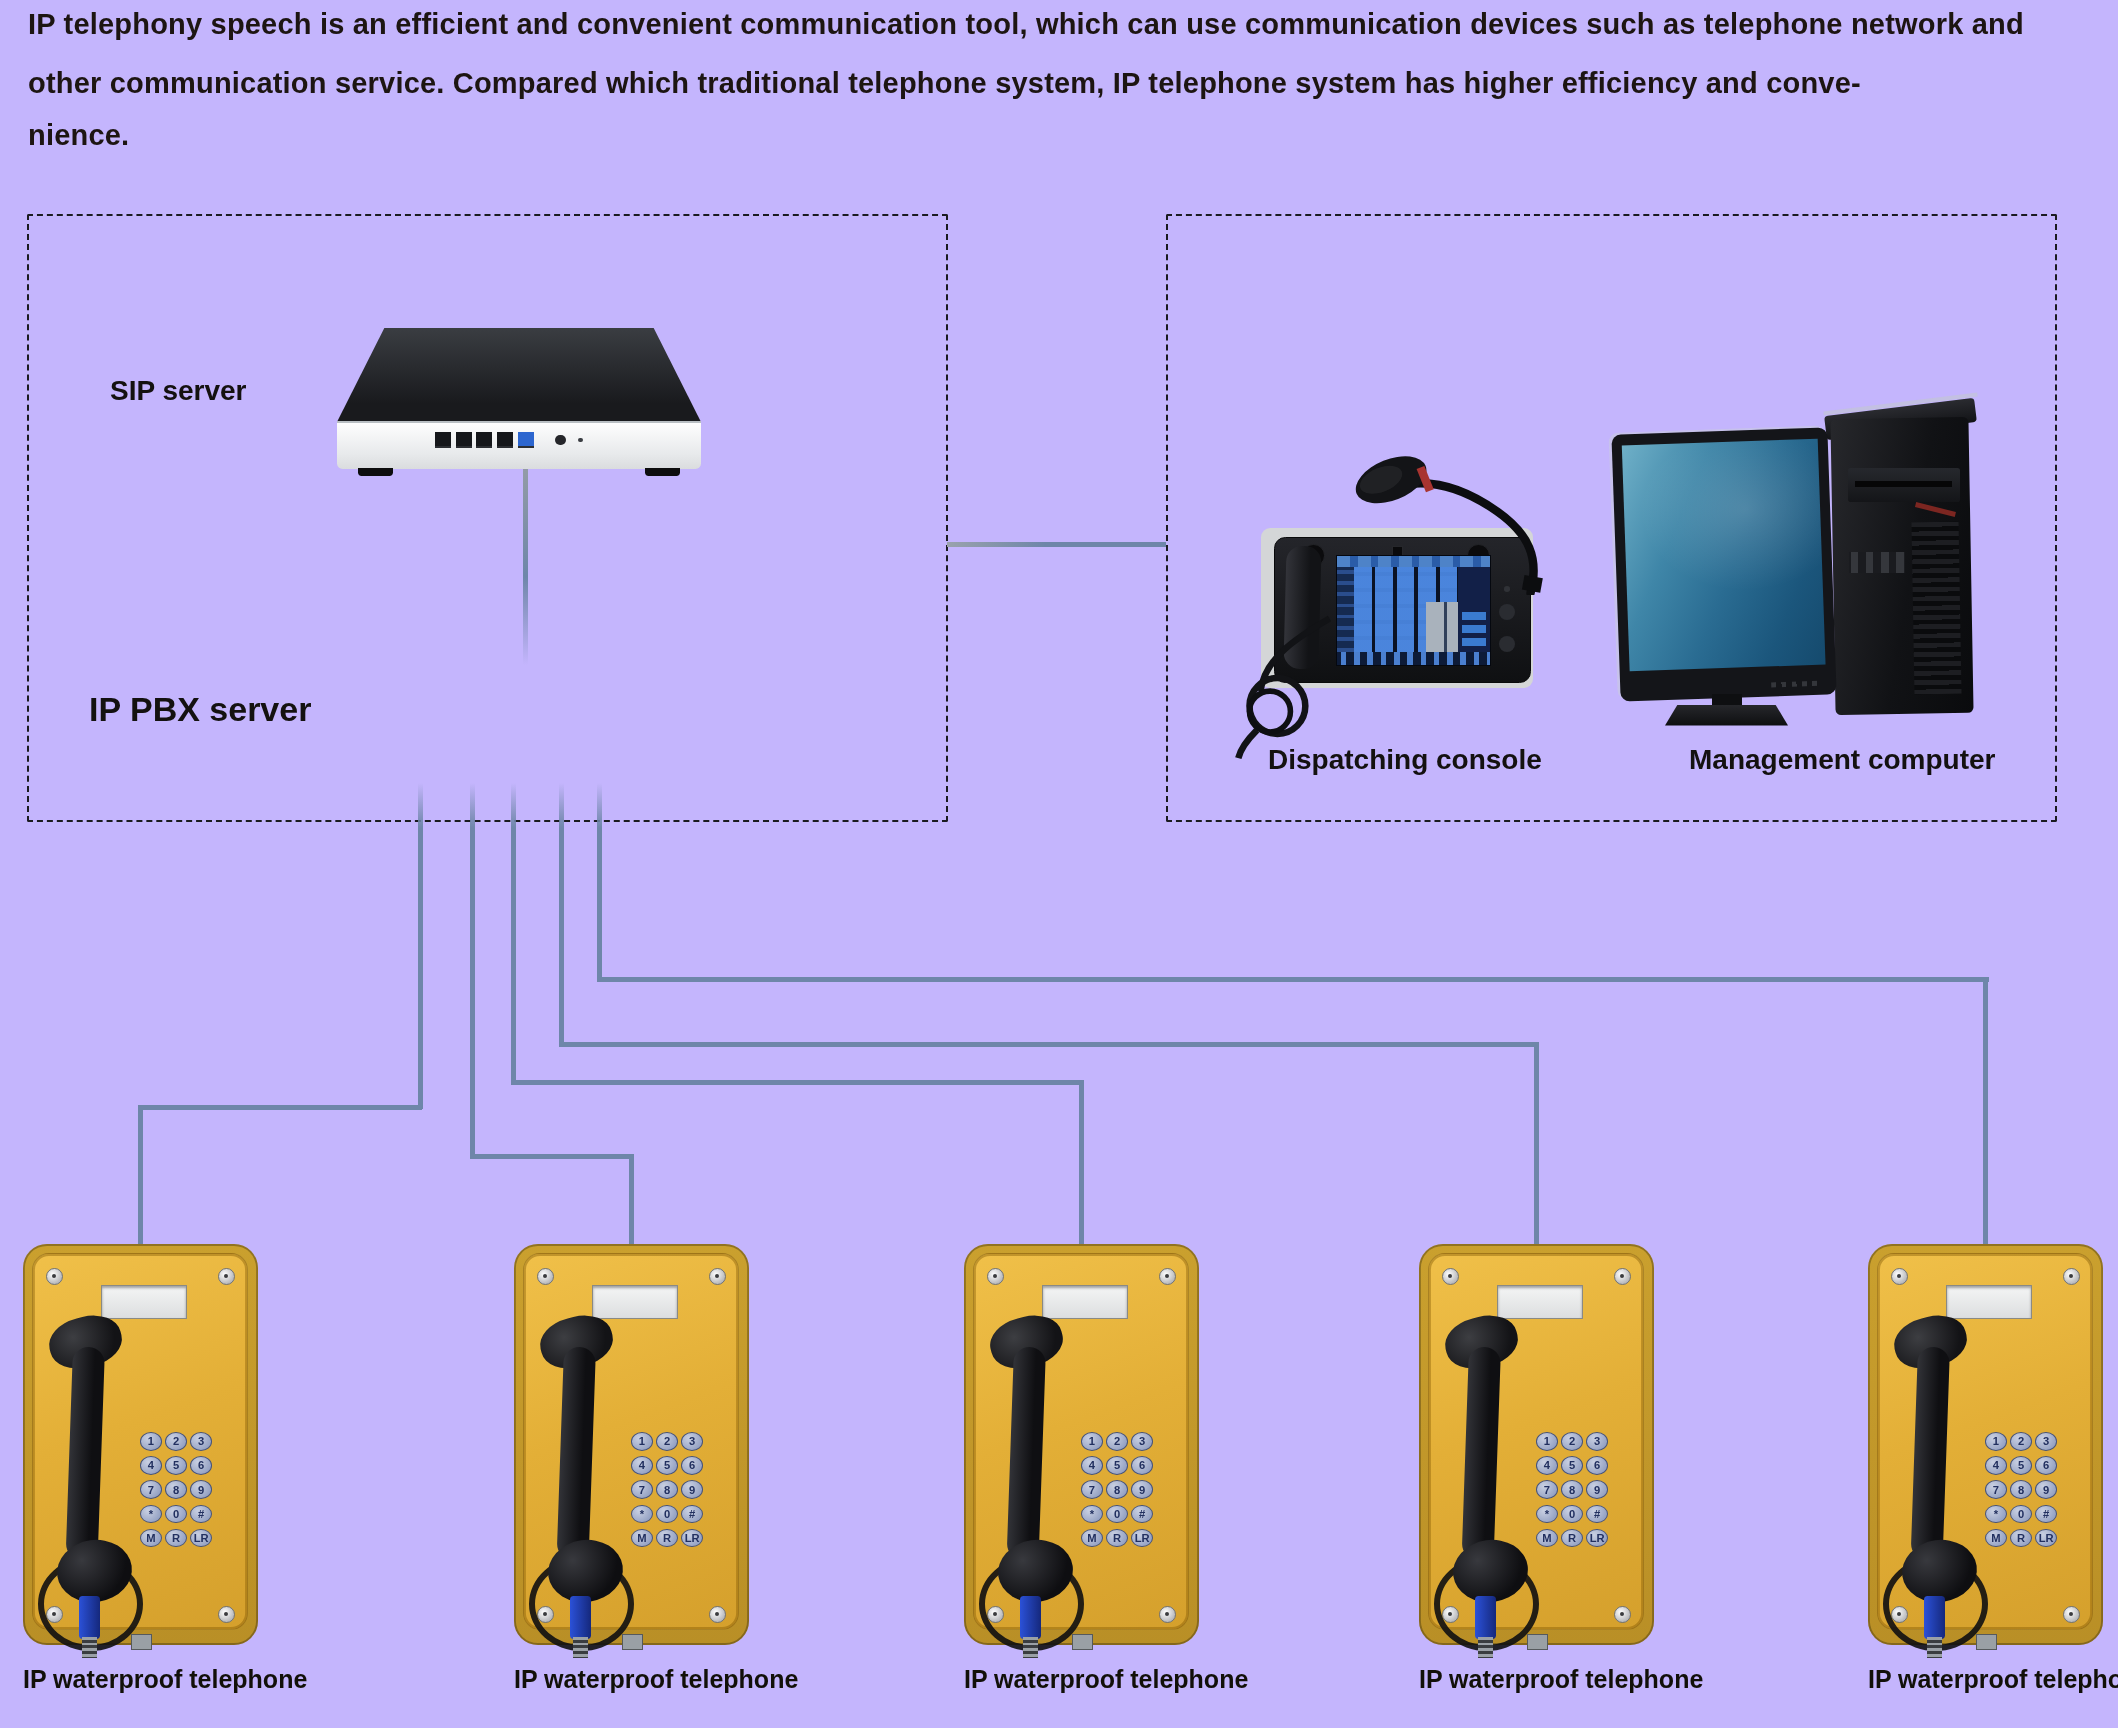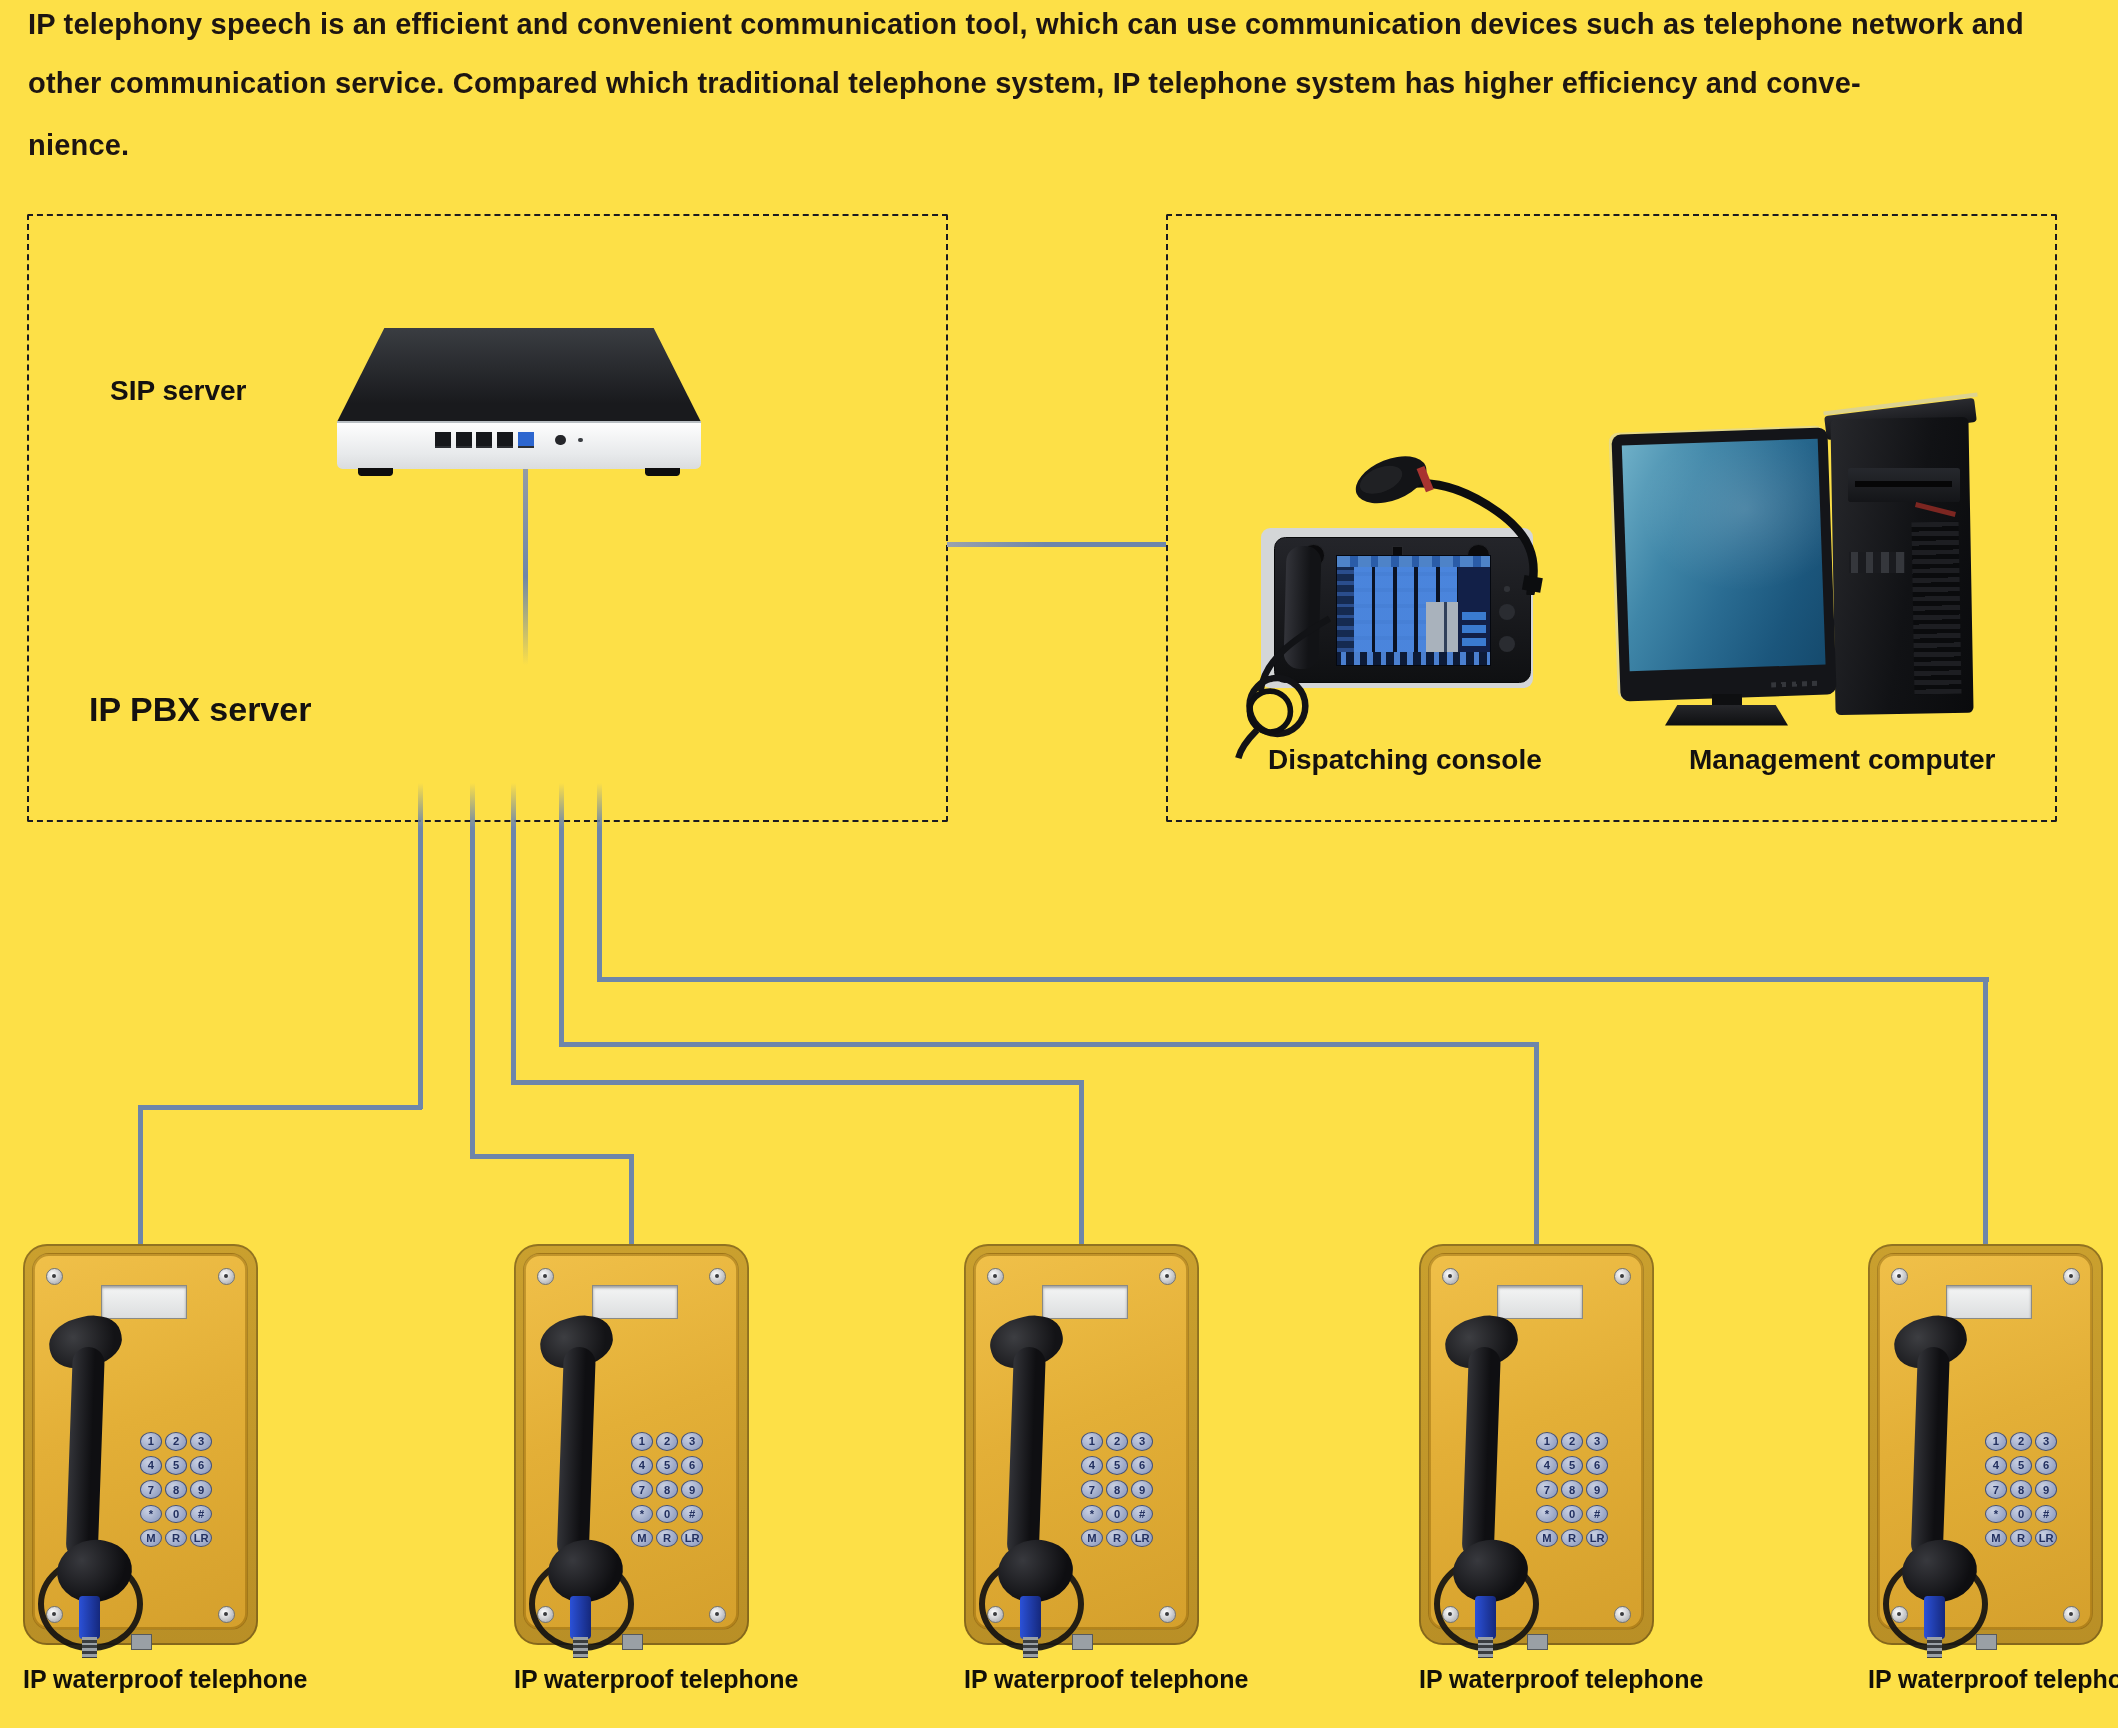--- a/index.html
+++ b/index.html
@@ -1,23 +1,23 @@
 <!DOCTYPE html>
 <html style="font-size:15px"><head>
 <meta charset="utf-8">
 <style>
   html,body{margin:0;padding:0;background:#000;}
-  .screen{position:relative;width:2119px;height:1728px;background:#fde047;overflow:hidden;
+  .screen{position:relative;width:2119px;height:1728px;background:#c4b5fd;overflow:hidden;
           font-family:"Liberation Sans",sans-serif;}
   
   .intro-line{position:absolute;left:28px;width:2070px;color:#1d1512;font-size:29px;
               font-weight:700;letter-spacing:0.2px;white-space:nowrap;}
   .intro-line.l1{top:7.5px;}
   .intro-line.l2{top:67px;}
-  .intro-line.l3{top:129px;}
+  .intro-line.l3{top:119px;}
   
   .dash-box{position:absolute;border:2.8px dashed #1b1b20;border-radius:1.9px;}
   .box-mgmt{left:27px;top:214px;width:917px;height:604px;}
   .box-disp{left:1166px;top:214px;width:887px;height:604px;}
   
   .ghost-label{position:absolute;color:#141110;font-weight:700;white-space:nowrap;}
   .lbl-sip{left:110px;top:375px;font-size:28px;}
   .lbl-pbx{left:89px;top:690px;font-size:34px;}
   .lbl-console{left:1268px;top:744px;font-size:28px;}
   .lbl-pc{left:1689px;top:744px;font-size:28px;}

